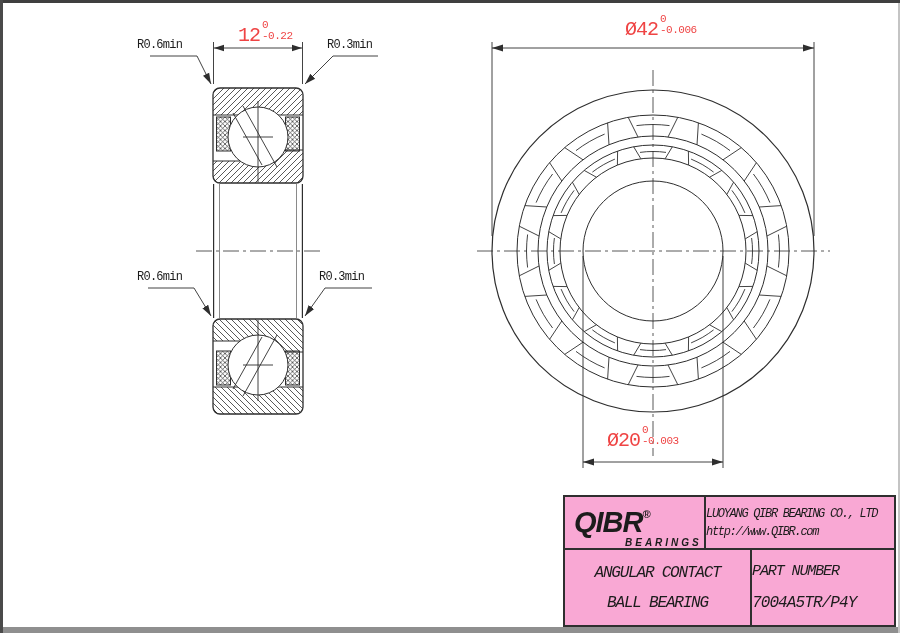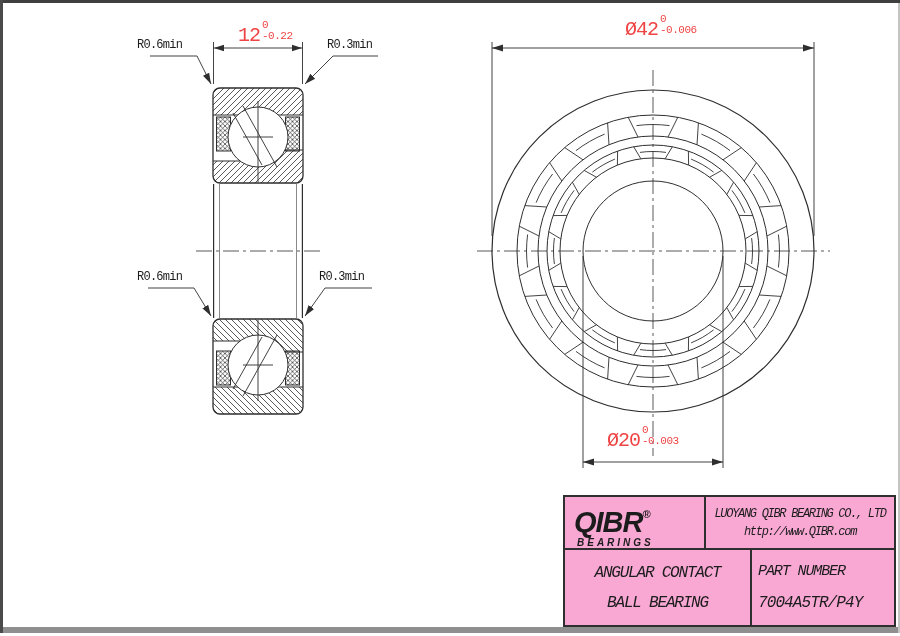--- a/index.html
+++ b/index.html
@@ -17,29 +17,29 @@
   .dim-num{font-size:20px;line-height:20px;letter-spacing:-1px;}
   .tol{display:flex;flex-direction:column;font-size:11px;line-height:11px;letter-spacing:-0.5px;
        margin-left:2px;transform:translateY(-5px);}
   
   .tblock{position:absolute;left:563px;top:495px;width:333px;height:132px;box-sizing:border-box;
           border:2px solid #2f2f2f;display:flex;flex-direction:column;background:#f9a8d4;font-style:italic;}
   .tb-row1{height:53px;display:flex;border-bottom:2px solid #2f2f2f;box-sizing:border-box;}
   .tb-logo{width:139px;box-sizing:border-box;padding:3px 0 0 9px;}
   .logo-line{font-family:"Liberation Sans", sans-serif;font-weight:800;font-size:29px;line-height:29px;letter-spacing:-1px;}
   .logo-reg{font-family:"Liberation Sans", sans-serif;font-size:11px;font-weight:700;vertical-align:14px;letter-spacing:0;}
-  .logo-sub{font-family:"Liberation Sans", sans-serif;font-size:10px;font-weight:700;letter-spacing:3px;margin-top:0px;padding-left:3px;}
+  .logo-sub{font-family:"Liberation Sans", sans-serif;font-size:10px;font-weight:700;letter-spacing:3px;margin-top:0px;padding-left:3px;margin-left:48px;}
   .tb-company{flex:1;border-left:2px solid #2f2f2f;box-sizing:border-box;display:flex;flex-direction:column;
-              align-items:center;justify-content:center;gap:4px;}
+              justify-content:center;gap:4px;}
   .company{font-size:12px;letter-spacing:-1.3px;}
   .website{font-size:12px;letter-spacing:-1.3px;}
   .tb-row2{flex:1;display:flex;}
   .tb-product{width:187px;box-sizing:border-box;border-right:2px solid #2f2f2f;display:flex;flex-direction:column;
               align-items:center;justify-content:center;gap:12px;font-size:16px;letter-spacing:-1.2px;}
-  .tb-part{flex:1;display:flex;flex-direction:column;justify-content:center;gap:14px;padding-left:6px;}
+  .tb-part{flex:1;display:flex;flex-direction:column;justify-content:center;gap:14px;padding-left:0;}
   .part-label{font-size:15px;letter-spacing:-1.1px;}
   .part-num{font-size:16px;letter-spacing:-0.9px;}
 </style>
 </head>
 <body>
 
 <div id="page">
 
   <svg width="900" height="636" viewBox="0 0 900 636" xmlns="http://www.w3.org/2000/svg">
     <defs>

